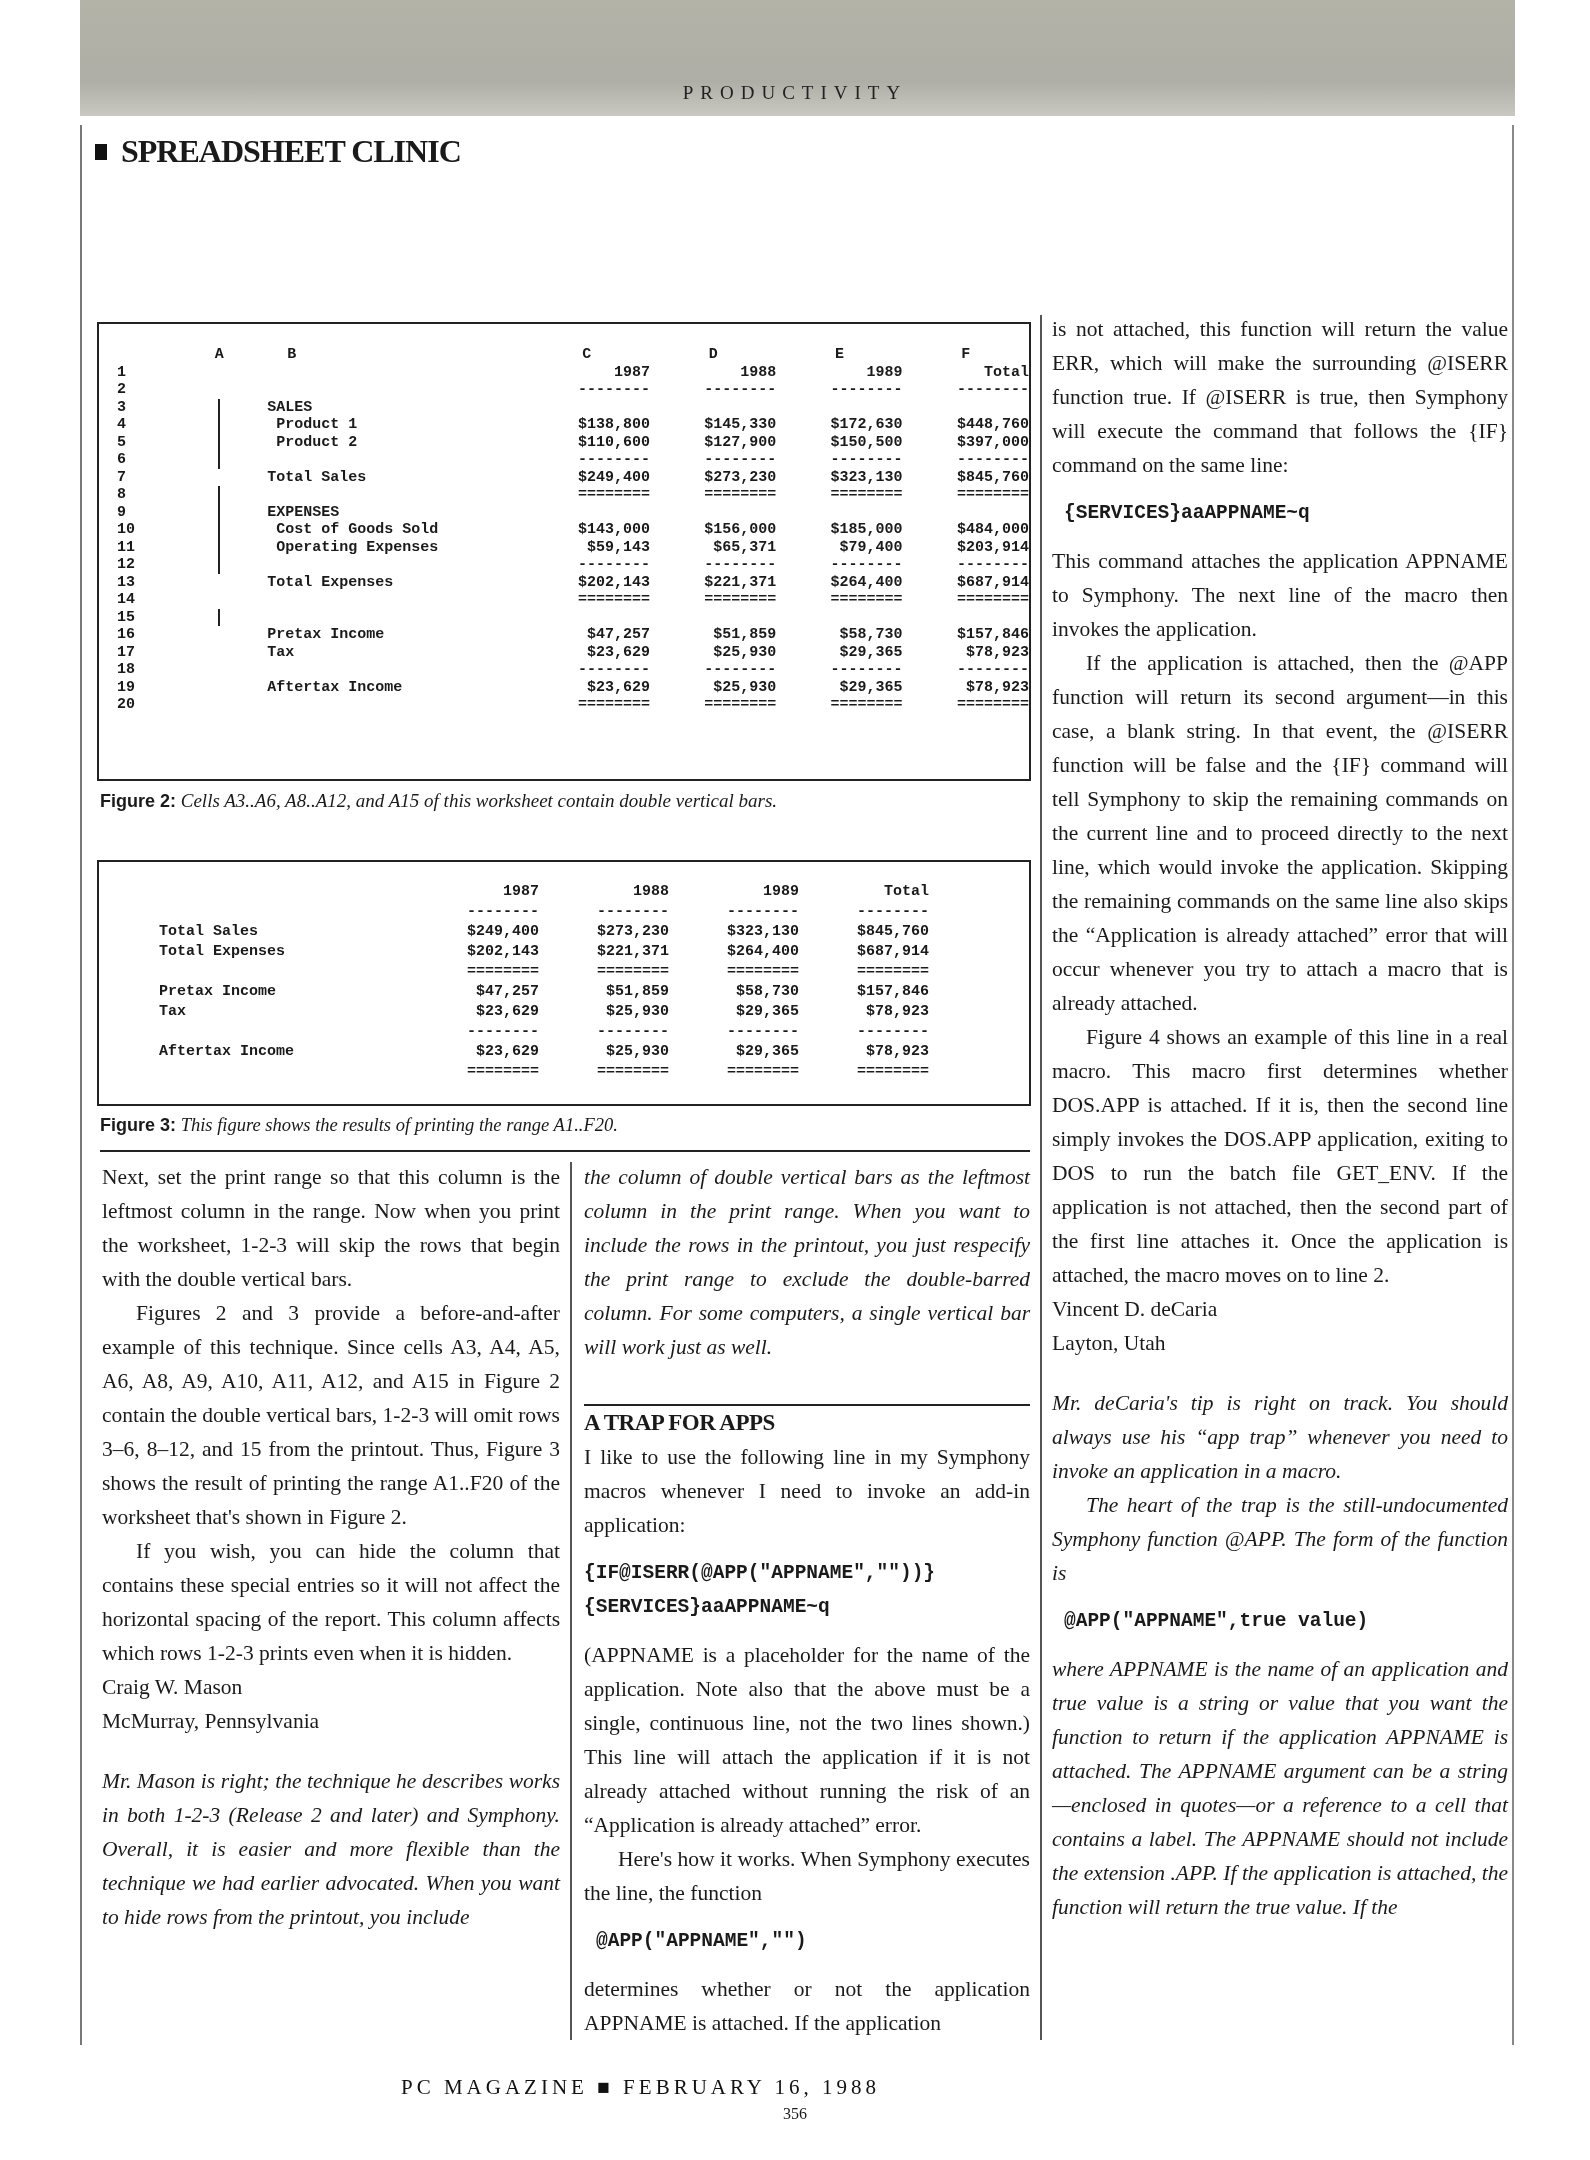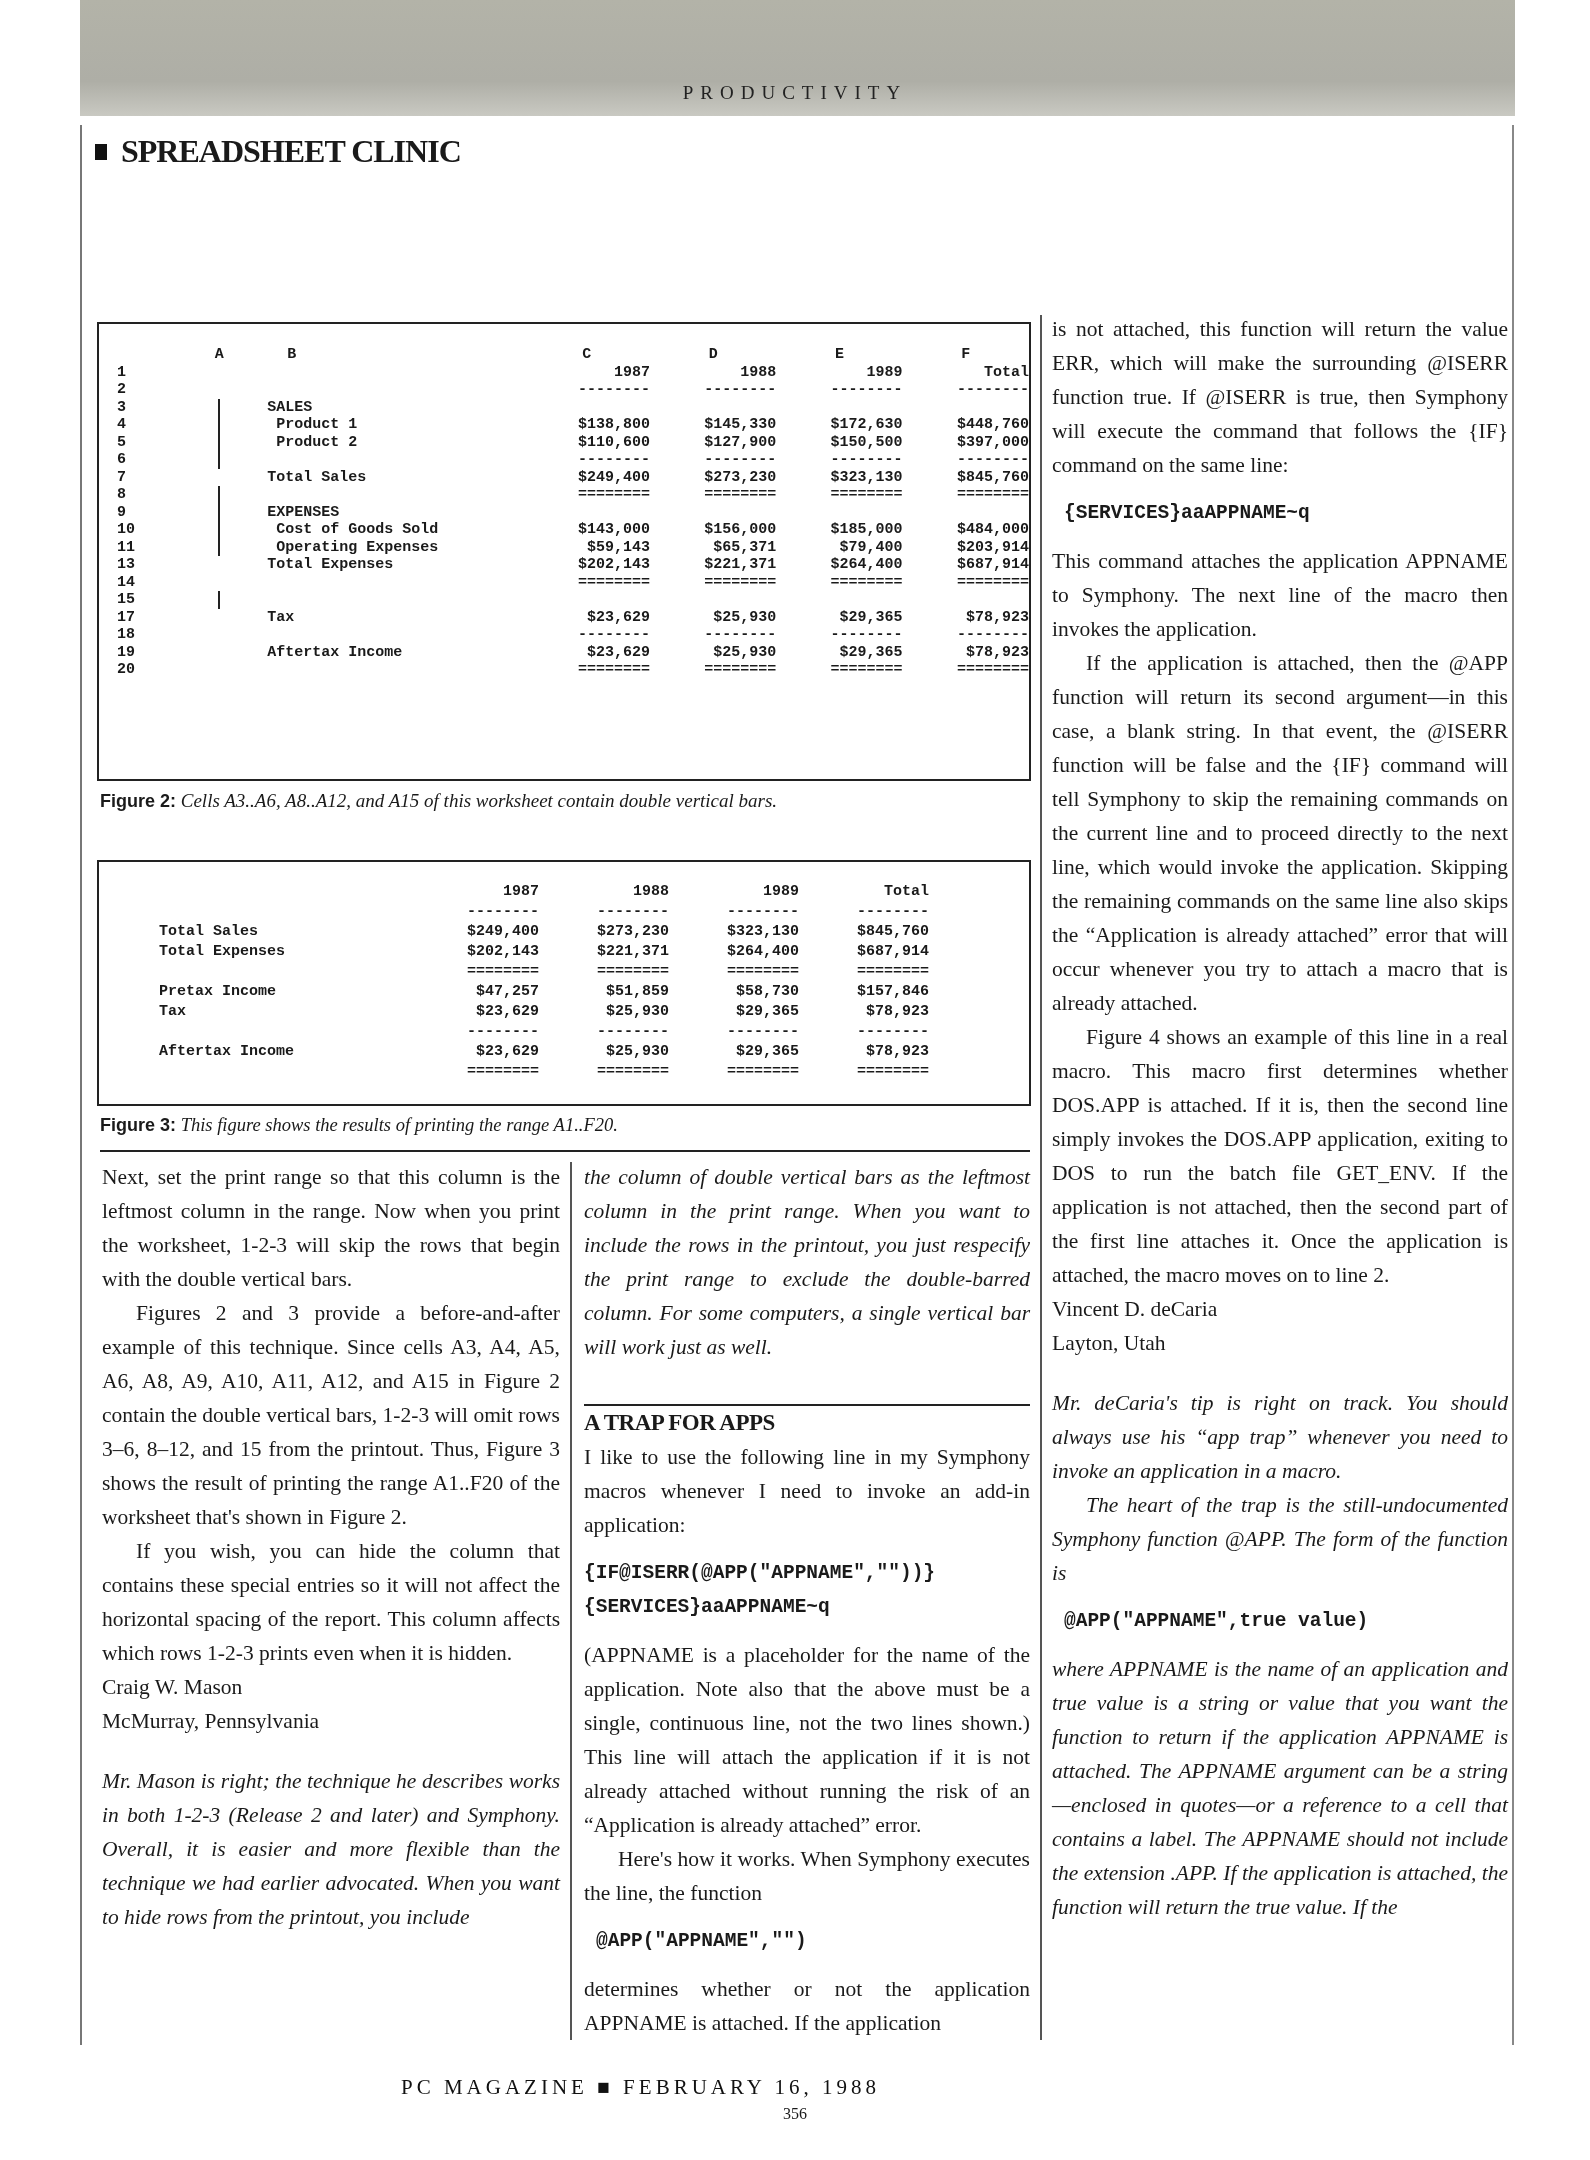--- a/index.html
+++ b/index.html
@@ -166,20 +166,29 @@
     <tr>
           <td class="rn">11</td>
           <td class="ca"><span class="vbar"></span></td>
           <td class="cb"> Operating Expenses</td>
           <td class="num">$59,143</td>
           <td class="num">$65,371</td>
           <td class="num">$79,400</td>
           <td class="num">$203,914</td>
         </tr>
     <tr>
+          <td class="rn">12</td>
+          <td class="ca"><span class="vbar"></span></td>
+          <td class="cb"></td>
+          <td class="num">--------</td>
+          <td class="num">--------</td>
+          <td class="num">--------</td>
+          <td class="num">--------</td>
+        </tr>
+    <tr>
           <td class="rn">13</td>
           <td class="ca"></td>
           <td class="cb">Total Expenses</td>
           <td class="num">$202,143</td>
           <td class="num">$221,371</td>
           <td class="num">$264,400</td>
           <td class="num">$687,914</td>
         </tr>
     <tr>
           <td class="rn">14</td>
@@ -191,20 +200,29 @@
           <td class="num">========</td>
         </tr>
     <tr>
           <td class="rn">15</td>
           <td class="ca"><span class="vbar"></span></td>
           <td class="cb"></td>
           <td class="num"></td>
           <td class="num"></td>
           <td class="num"></td>
           <td class="num"></td>
+        </tr>
+    <tr>
+          <td class="rn">16</td>
+          <td class="ca"></td>
+          <td class="cb">Pretax Income</td>
+          <td class="num">$47,257</td>
+          <td class="num">$51,859</td>
+          <td class="num">$58,730</td>
+          <td class="num">$157,846</td>
         </tr>
     <tr>
           <td class="rn">17</td>
           <td class="ca"></td>
           <td class="cb">Tax</td>
           <td class="num">$23,629</td>
           <td class="num">$25,930</td>
           <td class="num">$29,365</td>
           <td class="num">$78,923</td>
         </tr>

